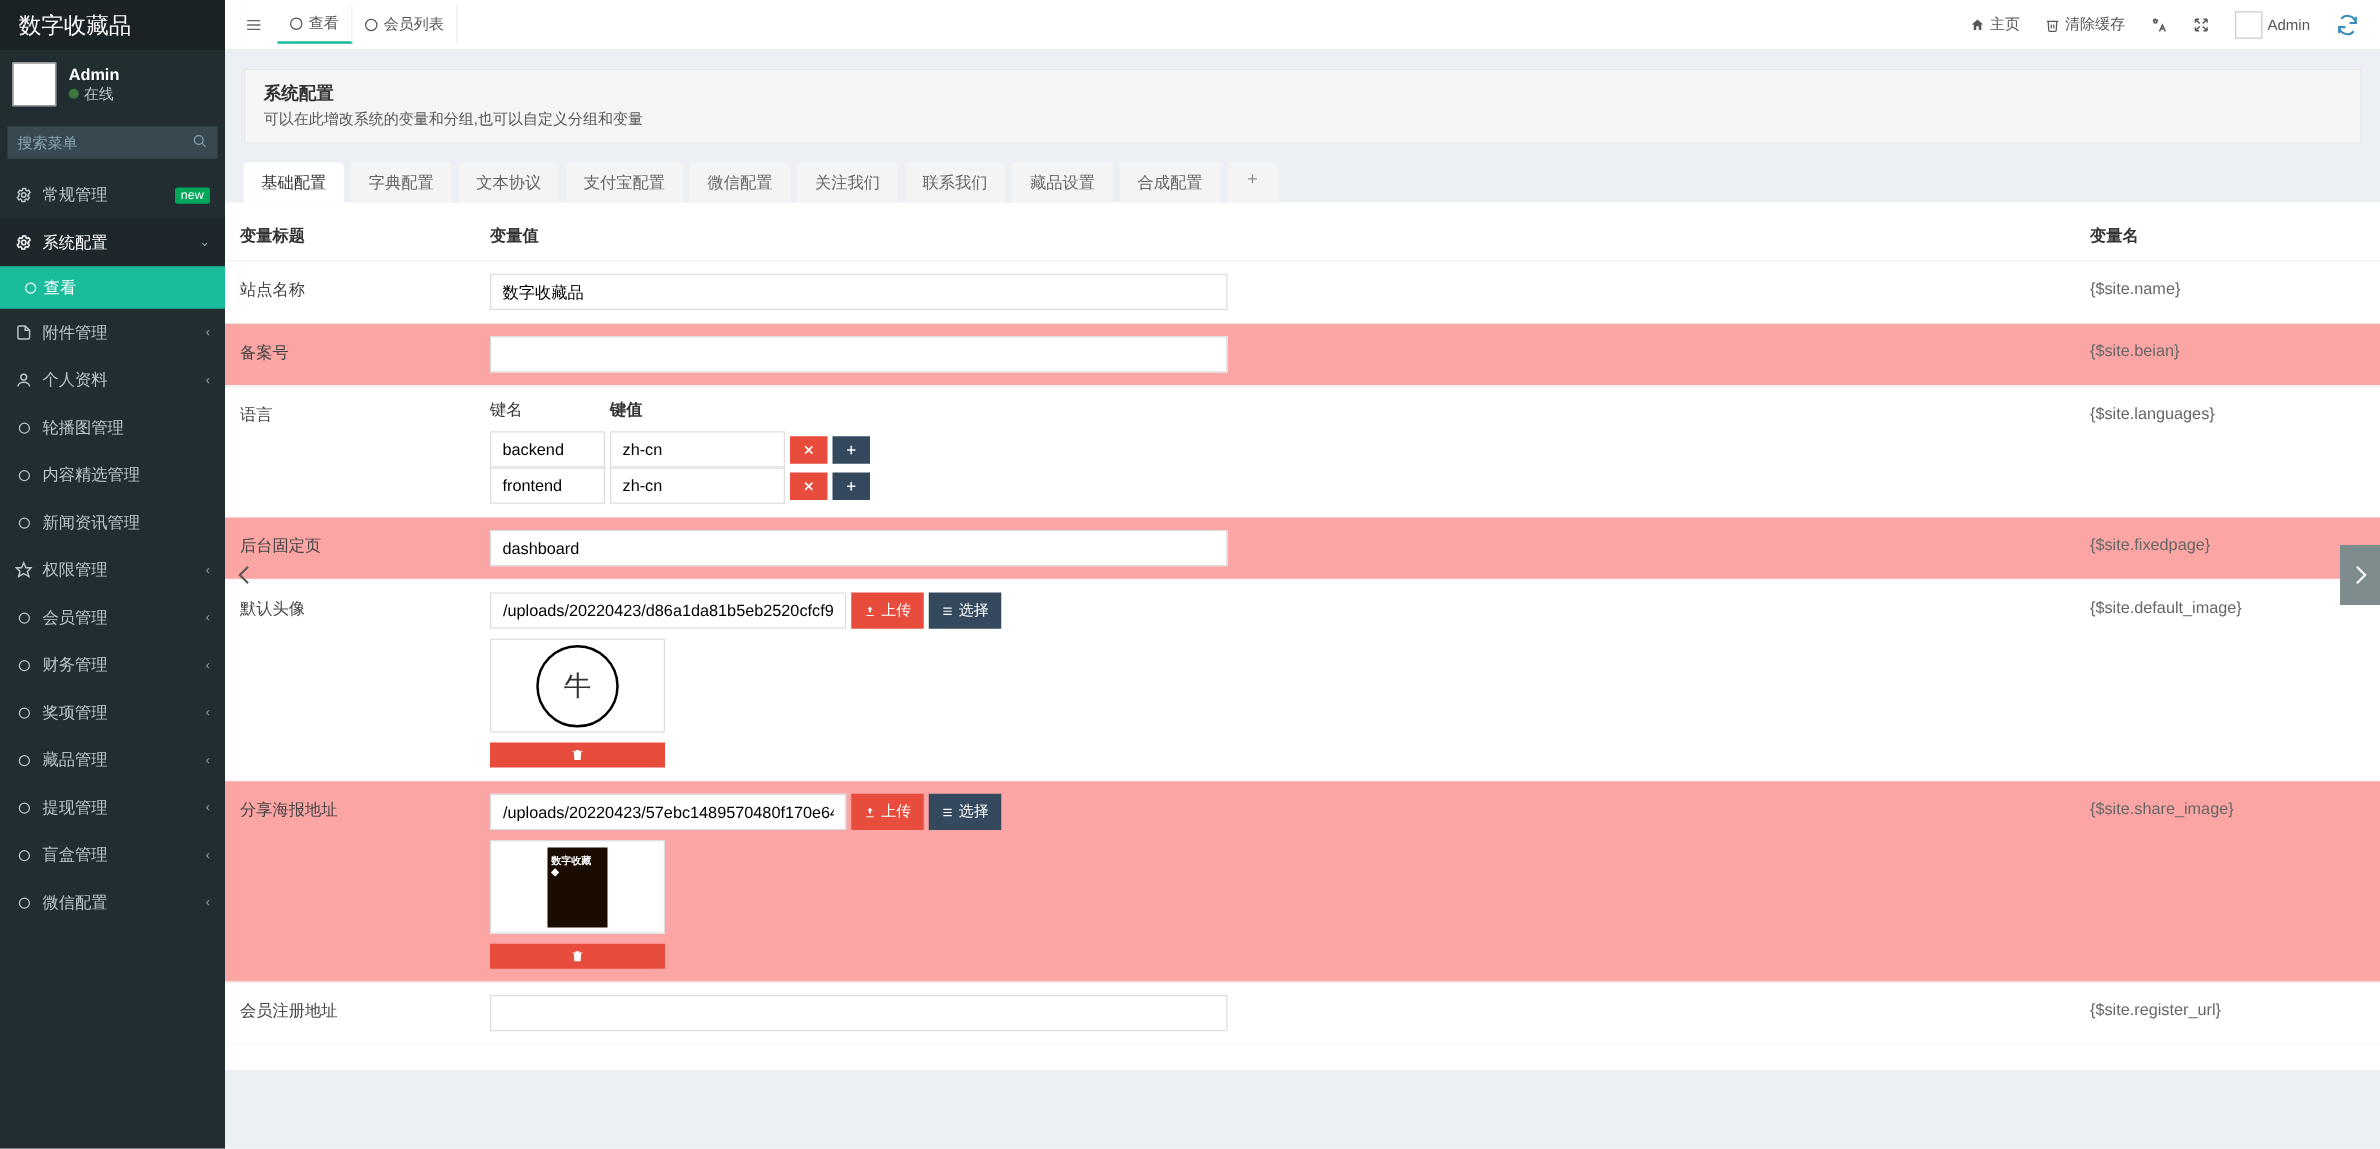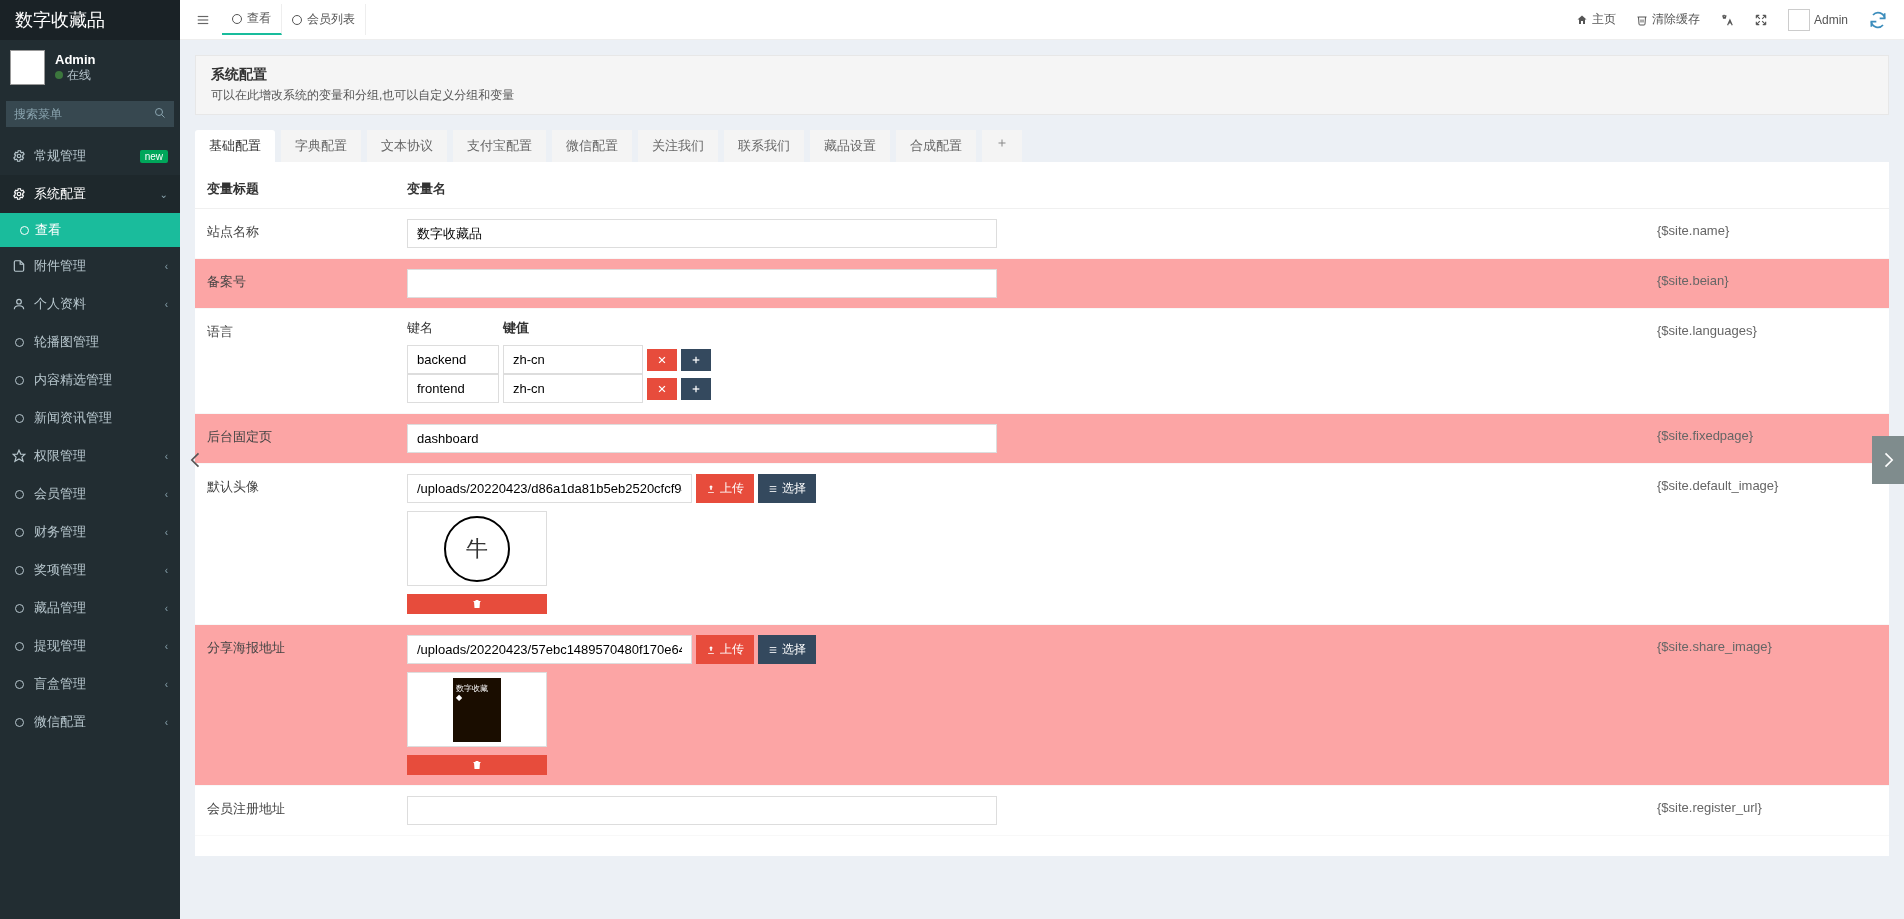--- a/index.html
+++ b/index.html
@@ -44,40 +44,40 @@
 
 .content { flex:1; overflow:auto; position:relative; }
 .panel-head { background:#f5f5f5; border:1px solid #e7e7e7; margin:15px; padding:10px 15px;}
 .panel-head h4 { font-size:14px; font-weight:bold; margin-bottom:3px;}
 .panel-head p { font-size:12px; color:#555;}
 
 .tabs-row { margin:0 15px; display:flex; gap:6px; flex-wrap:wrap;}
 .cfg-tab { background:#f4f4f4; padding:7px 14px; font-size:13px; color:#666; cursor:pointer;}
 .cfg-tab.active { background:#fff; color:#333; border-top-left-radius:3px; border-top-right-radius:3px;}
 
-.form-area { background:#fff; margin:0 15px 15px; padding-bottom:20px;}
+.form-area { background:#fff; margin:0 0 15px; padding-bottom:20px;}
 .form-header, .form-row { display:grid; grid-template-columns: 200px 1fr 220px; gap:0; align-items:start; padding:10px 12px;}
 .form-header { font-weight:bold; border-bottom:1px solid #f0f0f0; padding-top:18px;}
 .form-row { border-bottom:1px solid #f8f8f8; }
 .form-row.alt { background:#fca5a5;}
 .lbl { color:#444; padding-top:4px;}
 .valcol { display:flex; flex-direction:column; gap:8px; max-width:900px;}
 .inp { width:100%; max-width:590px; padding:6px 9px; border:1px solid #ddd; font-size:13px;}
 .kv-row { display:flex; gap:4px; align-items:center;}
 .kv-row .inp.k { width:92px; max-width:92px;}
 .kv-row .inp.v { width:140px; max-width:140px;}
 .btn { padding:6px 10px; border:none; color:#fff; font-size:12px; cursor:pointer; display:inline-flex; align-items:center; gap:4px;}
 .btn-red { background:#e74c3c;}
 .btn-dark { background:#34495e;}
 .btn-teal { background:#1abc9c;}
 .btn-navy { background:#34495e;}
 .img-box { width:140px; height:75px; border:1px solid #ddd; background:#fff; display:flex; align-items:center; justify-content:center; overflow:hidden;}
 .img-box.tall { width:140px; height:75px;}
 .img-inner { width:66px; height:66px; border-radius:50%; border:2px solid #000; display:flex; align-items:center; justify-content:center; font-size:22px;}
-.poster { width:48px; height:64px; background:#1a0d00; color:#fff; font-size:8px; padding:6px 3px; line-height:1.2;}
+.poster { width:48px; height:64px; background:#1a0d00; color:#fff; font-size:8px; padding:6px 3px; line-height:1.2;font-weight:bold;}
 .trash-bar { width:140px; background:#e74c3c; color:#fff; text-align:center; padding:4px 0; cursor:pointer;}
 .varname { color:#666; padding-top:4px;}
 
 .side-arrow { position:fixed; top:50%; transform:translateY(-50%); width:32px; height:48px; display:flex; align-items:center; justify-content:center; color:#fff; cursor:pointer;}
 .side-arrow.left { left:180px; background:transparent; color:#555;}
 .side-arrow.right { right:0; background:#7f8c8d;}
 
 svg { display:block; }
 </style>
 </head>
@@ -321,20 +321,21 @@
             <svg width="12" height="12" viewBox="0 0 24 24" stroke="#888" stroke-width="2">
               <line x1="12" y1="5" x2="12" y2="19"></line>
               <line x1="5" y1="12" x2="19" y2="12"></line>
             </svg>
           </div>
         </div>
 
       <div class="form-area">
         <div class="form-header">
           <div>变量标题</div>
+          <div>变量值</div>
           <div>变量名</div>
         </div>
 
         <div class="form-row">
           <div class="lbl">站点名称</div>
           <div class="valcol">
               <input class="inp" value="数字收藏品" style="">
             </div>
           <div class="varname">{$site.name}</div>
         </div>

